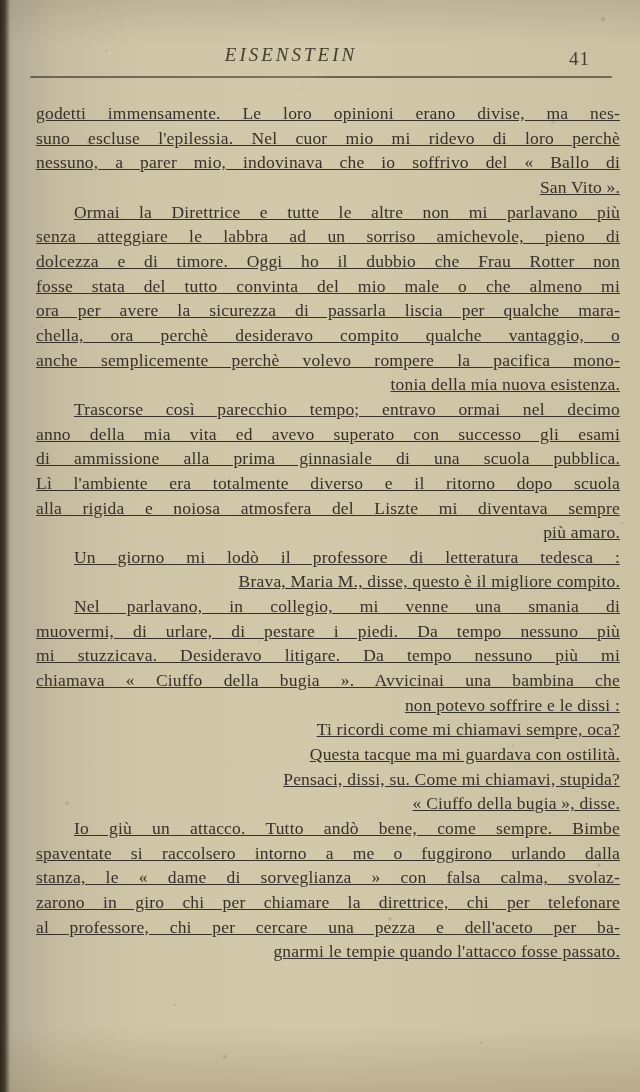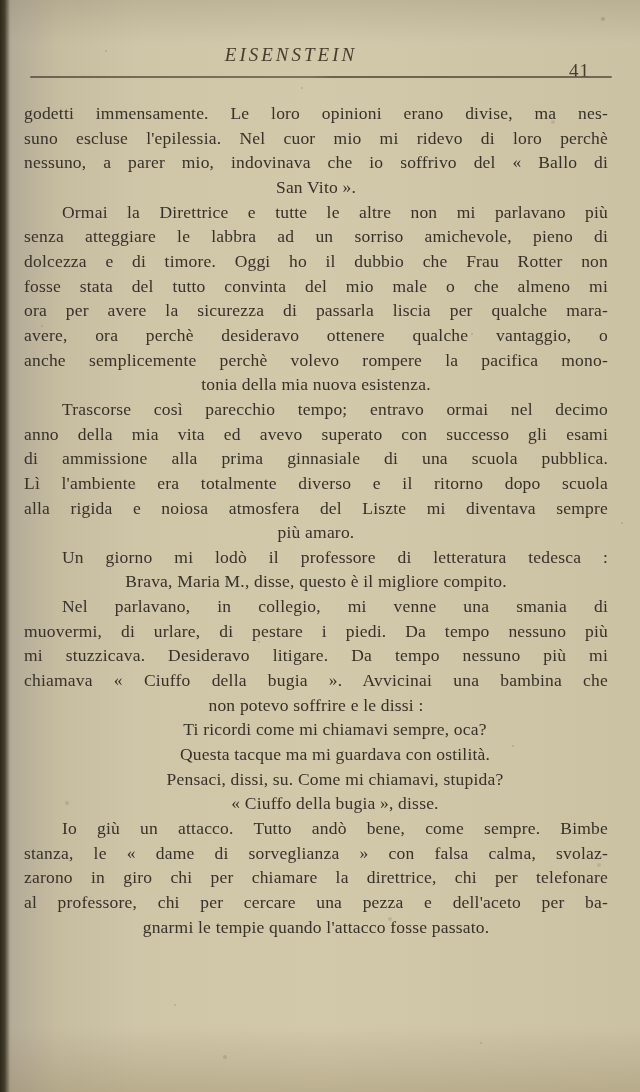--- a/index.html
+++ b/index.html
@@ -34,34 +34,35 @@
   }
   .running-header{
     position:absolute;top:44px;left:30px;width:582px;height:26px;
     color:#453e2f;
   }
   .htitle{
     position:absolute;left:0;right:60px;text-align:center;
     font-style:italic;font-size:19px;letter-spacing:3px;
   }
   .pagenum{
-    position:absolute;right:22px;top:16px;
+    position:absolute;right:22px;top:4px;
     font-size:19px;letter-spacing:1px;
   }
   .rule{
     position:absolute;top:76px;left:30px;width:582px;height:2px;
     background:linear-gradient(90deg,#5a5443 0%, #6a6452 48%, #57513f 52%, #5f5948 100%);
     opacity:.85;border-radius:1px;
   }
   .body-text{
-    position:absolute;top:101px;left:24px;width:584px;
+    position:absolute;top:101px;left:36px;width:584px;
     font-size:17.5px;line-height:24.65px;color:#38312a;
     letter-spacing:.2px;
+    text-decoration:underline;
   }
-  .line{white-space:normal;text-align:center;}
+  .line{white-space:normal;text-align:right;}
   .line.just{text-align:justify;text-align-last:justify;}
   .line.indent{text-indent:38px;}
 </style>
 </head>
 <body>
 
 <div class="scan">
   <div class="binding"></div>
   <div class="speckles"></div>
 
@@ -78,21 +79,21 @@
         <div class="line just">suno escluse l'epilessia. Nel cuor mio mi ridevo di loro perchè</div>
         <div class="line just">nessuno, a parer mio, indovinava che io soffrivo del « Ballo di</div>
         <div class="line">San Vito ».</div>
       </div>
       <div>
         <div class="line just indent">Ormai la Direttrice e tutte le altre non mi parlavano più</div>
         <div class="line just">senza atteggiare le labbra ad un sorriso amichevole, pieno di</div>
         <div class="line just">dolcezza e di timore. Oggi ho il dubbio che Frau Rotter non</div>
         <div class="line just">fosse stata del tutto convinta del mio male o che almeno mi</div>
         <div class="line just">ora per avere la sicurezza di passarla liscia per qualche mara-</div>
-        <div class="line just">avere, ora perchè desideravo ottenere qualche vantaggio, o</div>
+        <div class="line just">chella, ora perchè desideravo compito qualche vantaggio, o</div>
         <div class="line just">anche semplicemente perchè volevo rompere la pacifica mono-</div>
         <div class="line">tonia della mia nuova esistenza.</div>
       </div>
       <div>
         <div class="line just indent">Trascorse così parecchio tempo; entravo ormai nel decimo</div>
         <div class="line just">anno della mia vita ed avevo superato con successo gli esami</div>
         <div class="line just">di ammissione alla prima ginnasiale di una scuola pubblica.</div>
         <div class="line just">Lì l'ambiente era totalmente diverso e il ritorno dopo scuola</div>
         <div class="line just">alla rigida e noiosa atmosfera del Liszte mi diventava sempre</div>
         <div class="line">più amaro.</div>
@@ -115,19 +116,20 @@
         <div class="line indent">Questa tacque ma mi guardava con ostilità.</div>
       </div>
       <div>
         <div class="line indent">Pensaci, dissi, su. Come mi chiamavi, stupida?</div>
       </div>
       <div>
         <div class="line indent">« Ciuffo della bugia », disse.</div>
       </div>
       <div>
         <div class="line just indent">Io giù un attacco. Tutto andò bene, come sempre. Bimbe</div>
+        <div class="line just">spaventate si raccolsero intorno a me o fuggirono urlando dalla</div>
         <div class="line just">stanza, le « dame di sorveglianza » con falsa calma, svolaz-</div>
         <div class="line just">zarono in giro chi per chiamare la direttrice, chi per telefonare</div>
         <div class="line just">al professore, chi per cercare una pezza e dell'aceto per ba-</div>
         <div class="line">gnarmi le tempie quando l'attacco fosse passato.</div>
       </div>
     </div>
 </div>
 
 </body></html>

